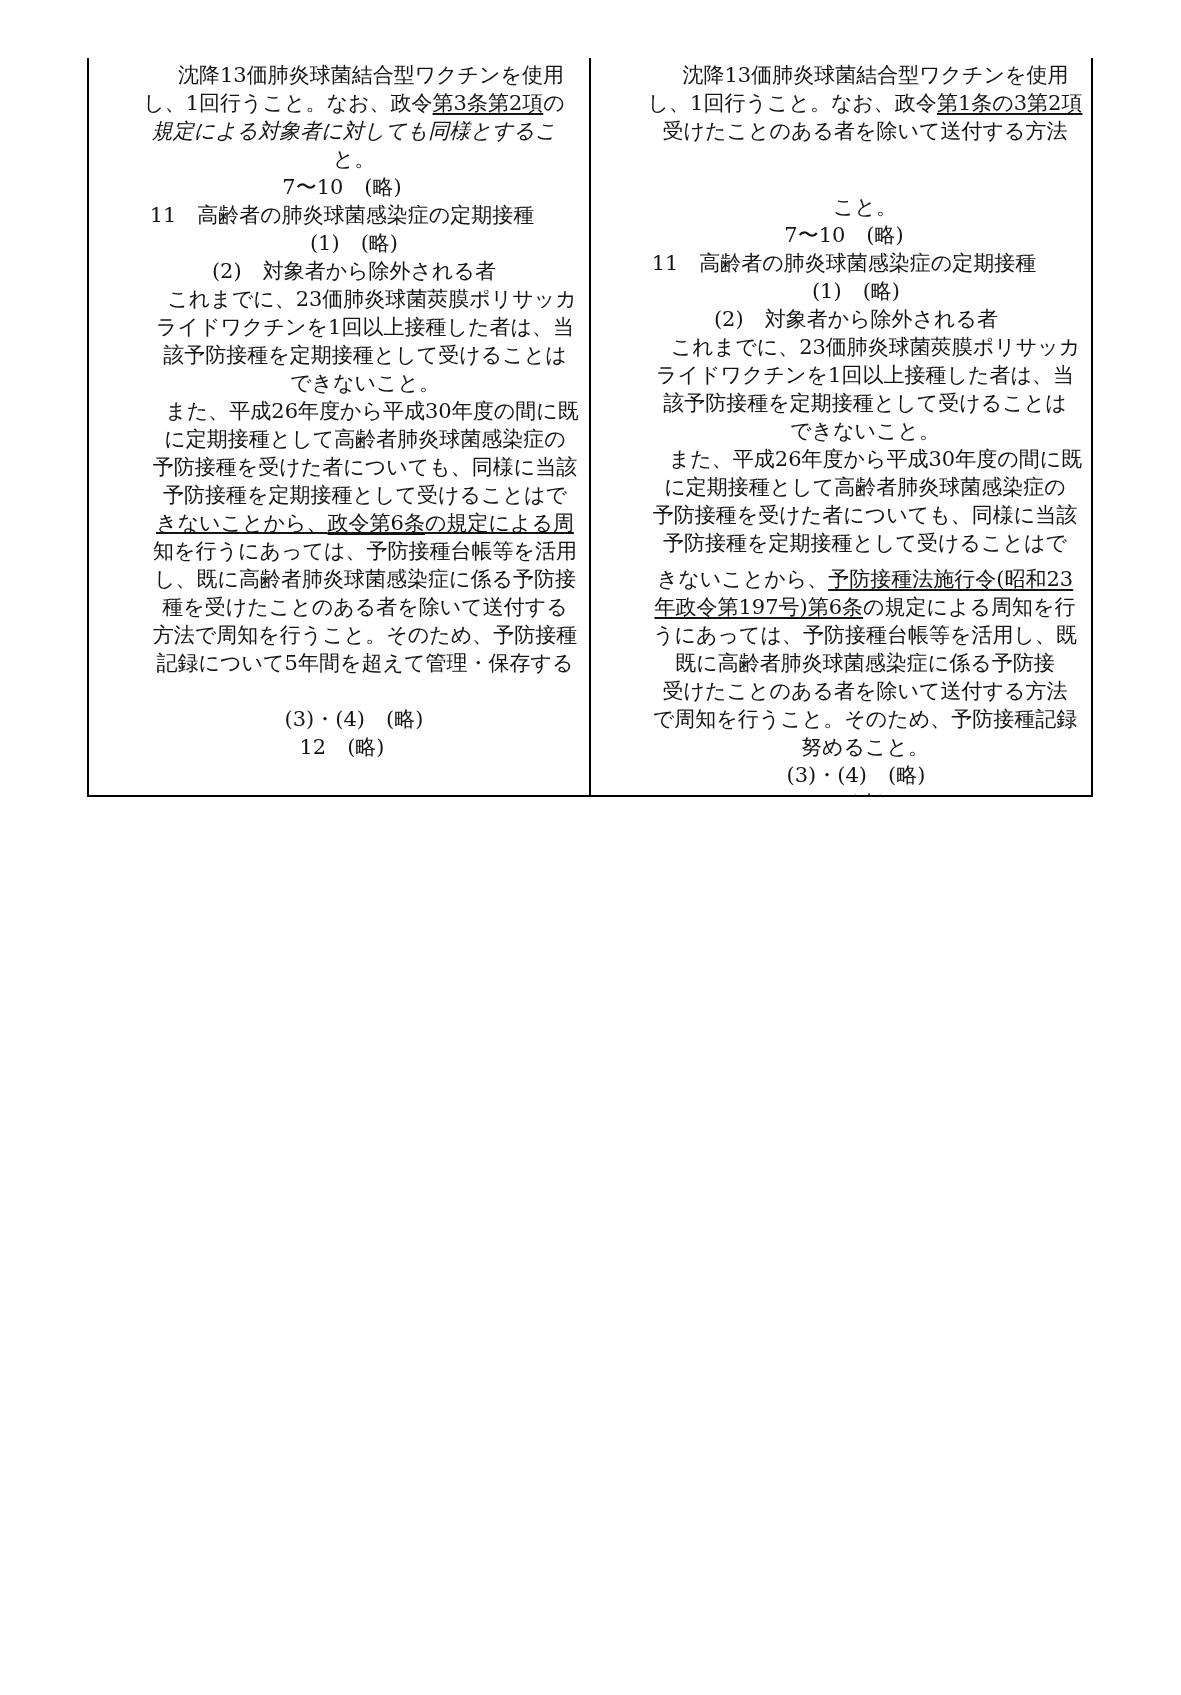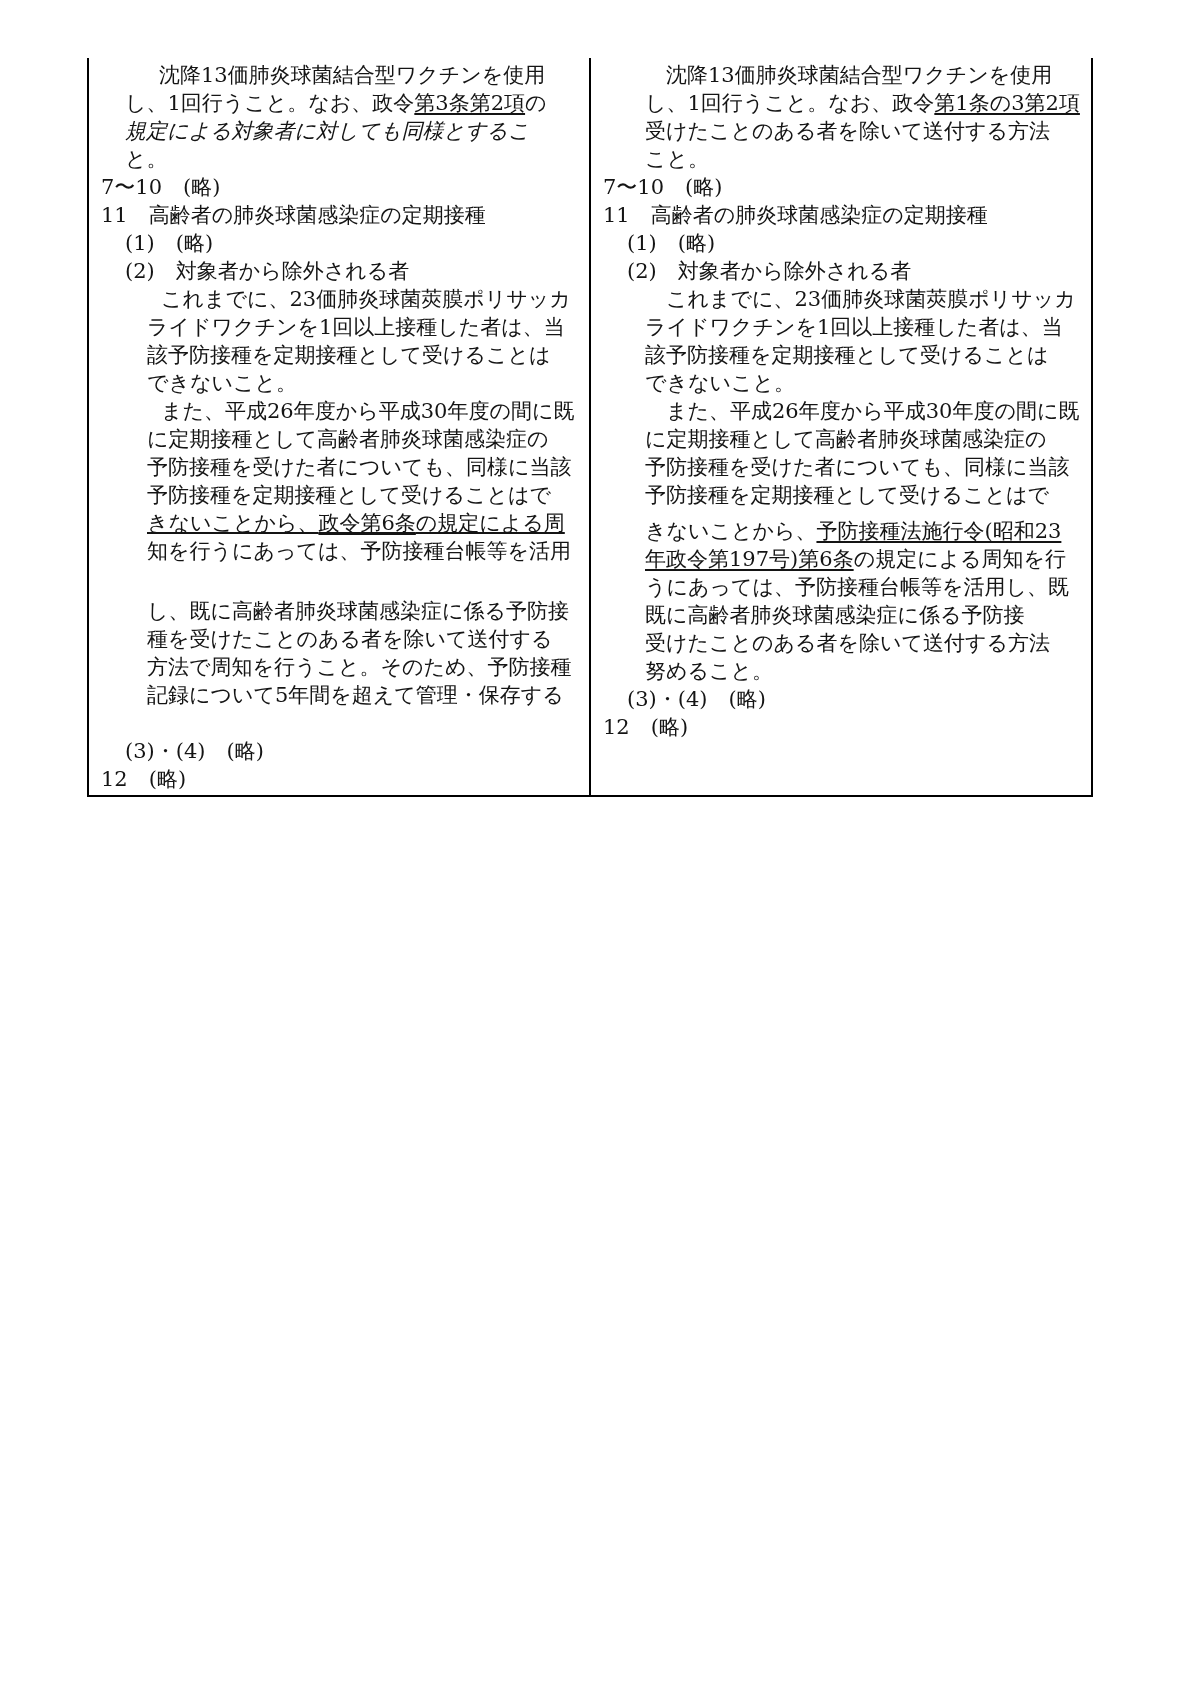--- a/index.html
+++ b/index.html
@@ -2,20 +2,21 @@
 <html><head>
 <meta charset="utf-8">
 <style>
   html, body { margin: 0; padding: 0; }
   .page {
     position: relative;
     width: 1181px;
     height: 1695px;
     background: #ffffff;
     font-family: "DejaVu Serif", "Liberation Serif", serif;
+    text-align: center;
   }
   .cmp-table {
     position: absolute;
     left: 87px;
     top: 58px;
     width: 1006px;
     height: 739px;
     box-sizing: border-box;
     border-left: 2px solid #000;
     border-right: 2px solid #000;
@@ -61,48 +62,49 @@
         <div class="line" style="padding-left: 60px;"><span>これまでに、23価肺炎球菌莢膜ポリサッカ</span></div>
         <div class="line" style="padding-left: 46px;"><span>ライドワクチンを1回以上接種した者は、当</span></div>
         <div class="line" style="padding-left: 46px;"><span>該予防接種を定期接種として受けることは</span></div>
         <div class="line" style="padding-left: 46px;"><span>できないこと。</span></div>
         <div class="line" style="padding-left: 60px;"><span>また、平成26年度から平成30年度の間に既</span></div>
         <div class="line" style="padding-left: 46px;"><span>に定期接種として高齢者肺炎球菌感染症の</span></div>
         <div class="line" style="padding-left: 46px;"><span>予防接種を受けた者についても、同様に当該</span></div>
         <div class="line" style="padding-left: 46px;"><span>予防接種を定期接種として受けることはで</span></div>
         <div class="line" style="padding-left: 46px; text-decoration: underline;"><span>きないことから、</span><span class="u">政令第6条</span><span>の規定による周</span></div>
         <div class="line" style="padding-left: 46px;"><span>知を行うにあっては、予防接種台帳等を活用</span></div>
-        <div class="line" style="padding-left: 46px; margin-top: 32px;"><span>し、既に高齢者肺炎球菌感染症に係る予防接</span></div>
+        <div class="line" style="padding-left: 46px;"><span>し、既に高齢者肺炎球菌感染症に係る予防接</span></div>
         <div class="line" style="padding-left: 46px;"><span>種を受けたことのある者を除いて送付する</span></div>
         <div class="line" style="padding-left: 46px;"><span>方法で周知を行うこと。そのため、予防接種</span></div>
         <div class="line" style="padding-left: 46px;"><span>記録について5年間を超えて管理・保存する</span></div>
         <div class="line" style="padding-left: 0px;"></div>
         <div class="line" style="padding-left: 24px;"><span>(3)・(4)　(略)</span></div>
         <div class="line" style="padding-left: 0px;"><span>12　(略)</span></div>
       </div>
     <div class="col col-right">
         <div class="line" style="padding-left: 63px;"><span>沈降13価肺炎球菌結合型ワクチンを使用</span></div>
         <div class="line" style="padding-left: 42px;"><span>し、1回行うこと。なお、政令</span><span class="u">第1条の3第2項</span></div>
         <div class="line" style="padding-left: 42px;"><span>受けたことのある者を除いて送付する方法</span></div>
-        <div class="line" style="padding-left: 42px;"><span>こと。</span></div>
+        <div class="line" style="padding-left: 42px; margin-top: 48px;"><span>こと。</span></div>
         <div class="line" style="padding-left: 0px;"><span>7〜10　(略)</span></div>
         <div class="line" style="padding-left: 0px;"><span>11　高齢者の肺炎球菌感染症の定期接種</span></div>
         <div class="line" style="padding-left: 24px;"><span>(1)　(略)</span></div>
         <div class="line" style="padding-left: 24px;"><span>(2)　対象者から除外される者</span></div>
         <div class="line" style="padding-left: 63px;"><span>これまでに、23価肺炎球菌莢膜ポリサッカ</span></div>
         <div class="line" style="padding-left: 42px;"><span>ライドワクチンを1回以上接種した者は、当</span></div>
         <div class="line" style="padding-left: 42px;"><span>該予防接種を定期接種として受けることは</span></div>
         <div class="line" style="padding-left: 42px;"><span>できないこと。</span></div>
         <div class="line" style="padding-left: 63px;"><span>また、平成26年度から平成30年度の間に既</span></div>
         <div class="line" style="padding-left: 42px;"><span>に定期接種として高齢者肺炎球菌感染症の</span></div>
         <div class="line" style="padding-left: 42px;"><span>予防接種を受けた者についても、同様に当該</span></div>
         <div class="line" style="padding-left: 42px;"><span>予防接種を定期接種として受けることはで</span></div>
         <div class="line" style="padding-left: 42px; margin-top: 8px;"><span>きないことから、</span><span class="u">予防接種法施行令(昭和23</span></div>
         <div class="line" style="padding-left: 42px;"><span class="u">年政令第197号)第6条</span><span>の規定による周知を行</span></div>
         <div class="line" style="padding-left: 42px;"><span>うにあっては、予防接種台帳等を活用し、既</span></div>
         <div class="line" style="padding-left: 42px;"><span>既に高齢者肺炎球菌感染症に係る予防接</span></div>
         <div class="line" style="padding-left: 42px;"><span>受けたことのある者を除いて送付する方法</span></div>
+        <div class="line" style="padding-left: 42px;"><span>で周知を行うこと。そのため、予防接種記録</span></div>
         <div class="line" style="padding-left: 42px;"><span>努めること。</span></div>
         <div class="line" style="padding-left: 24px;"><span>(3)・(4)　(略)</span></div>
         <div class="line" style="padding-left: 0px;"><span>12　(略)</span></div>
       </div>
   </div>
 </div>
 
 </body></html>

